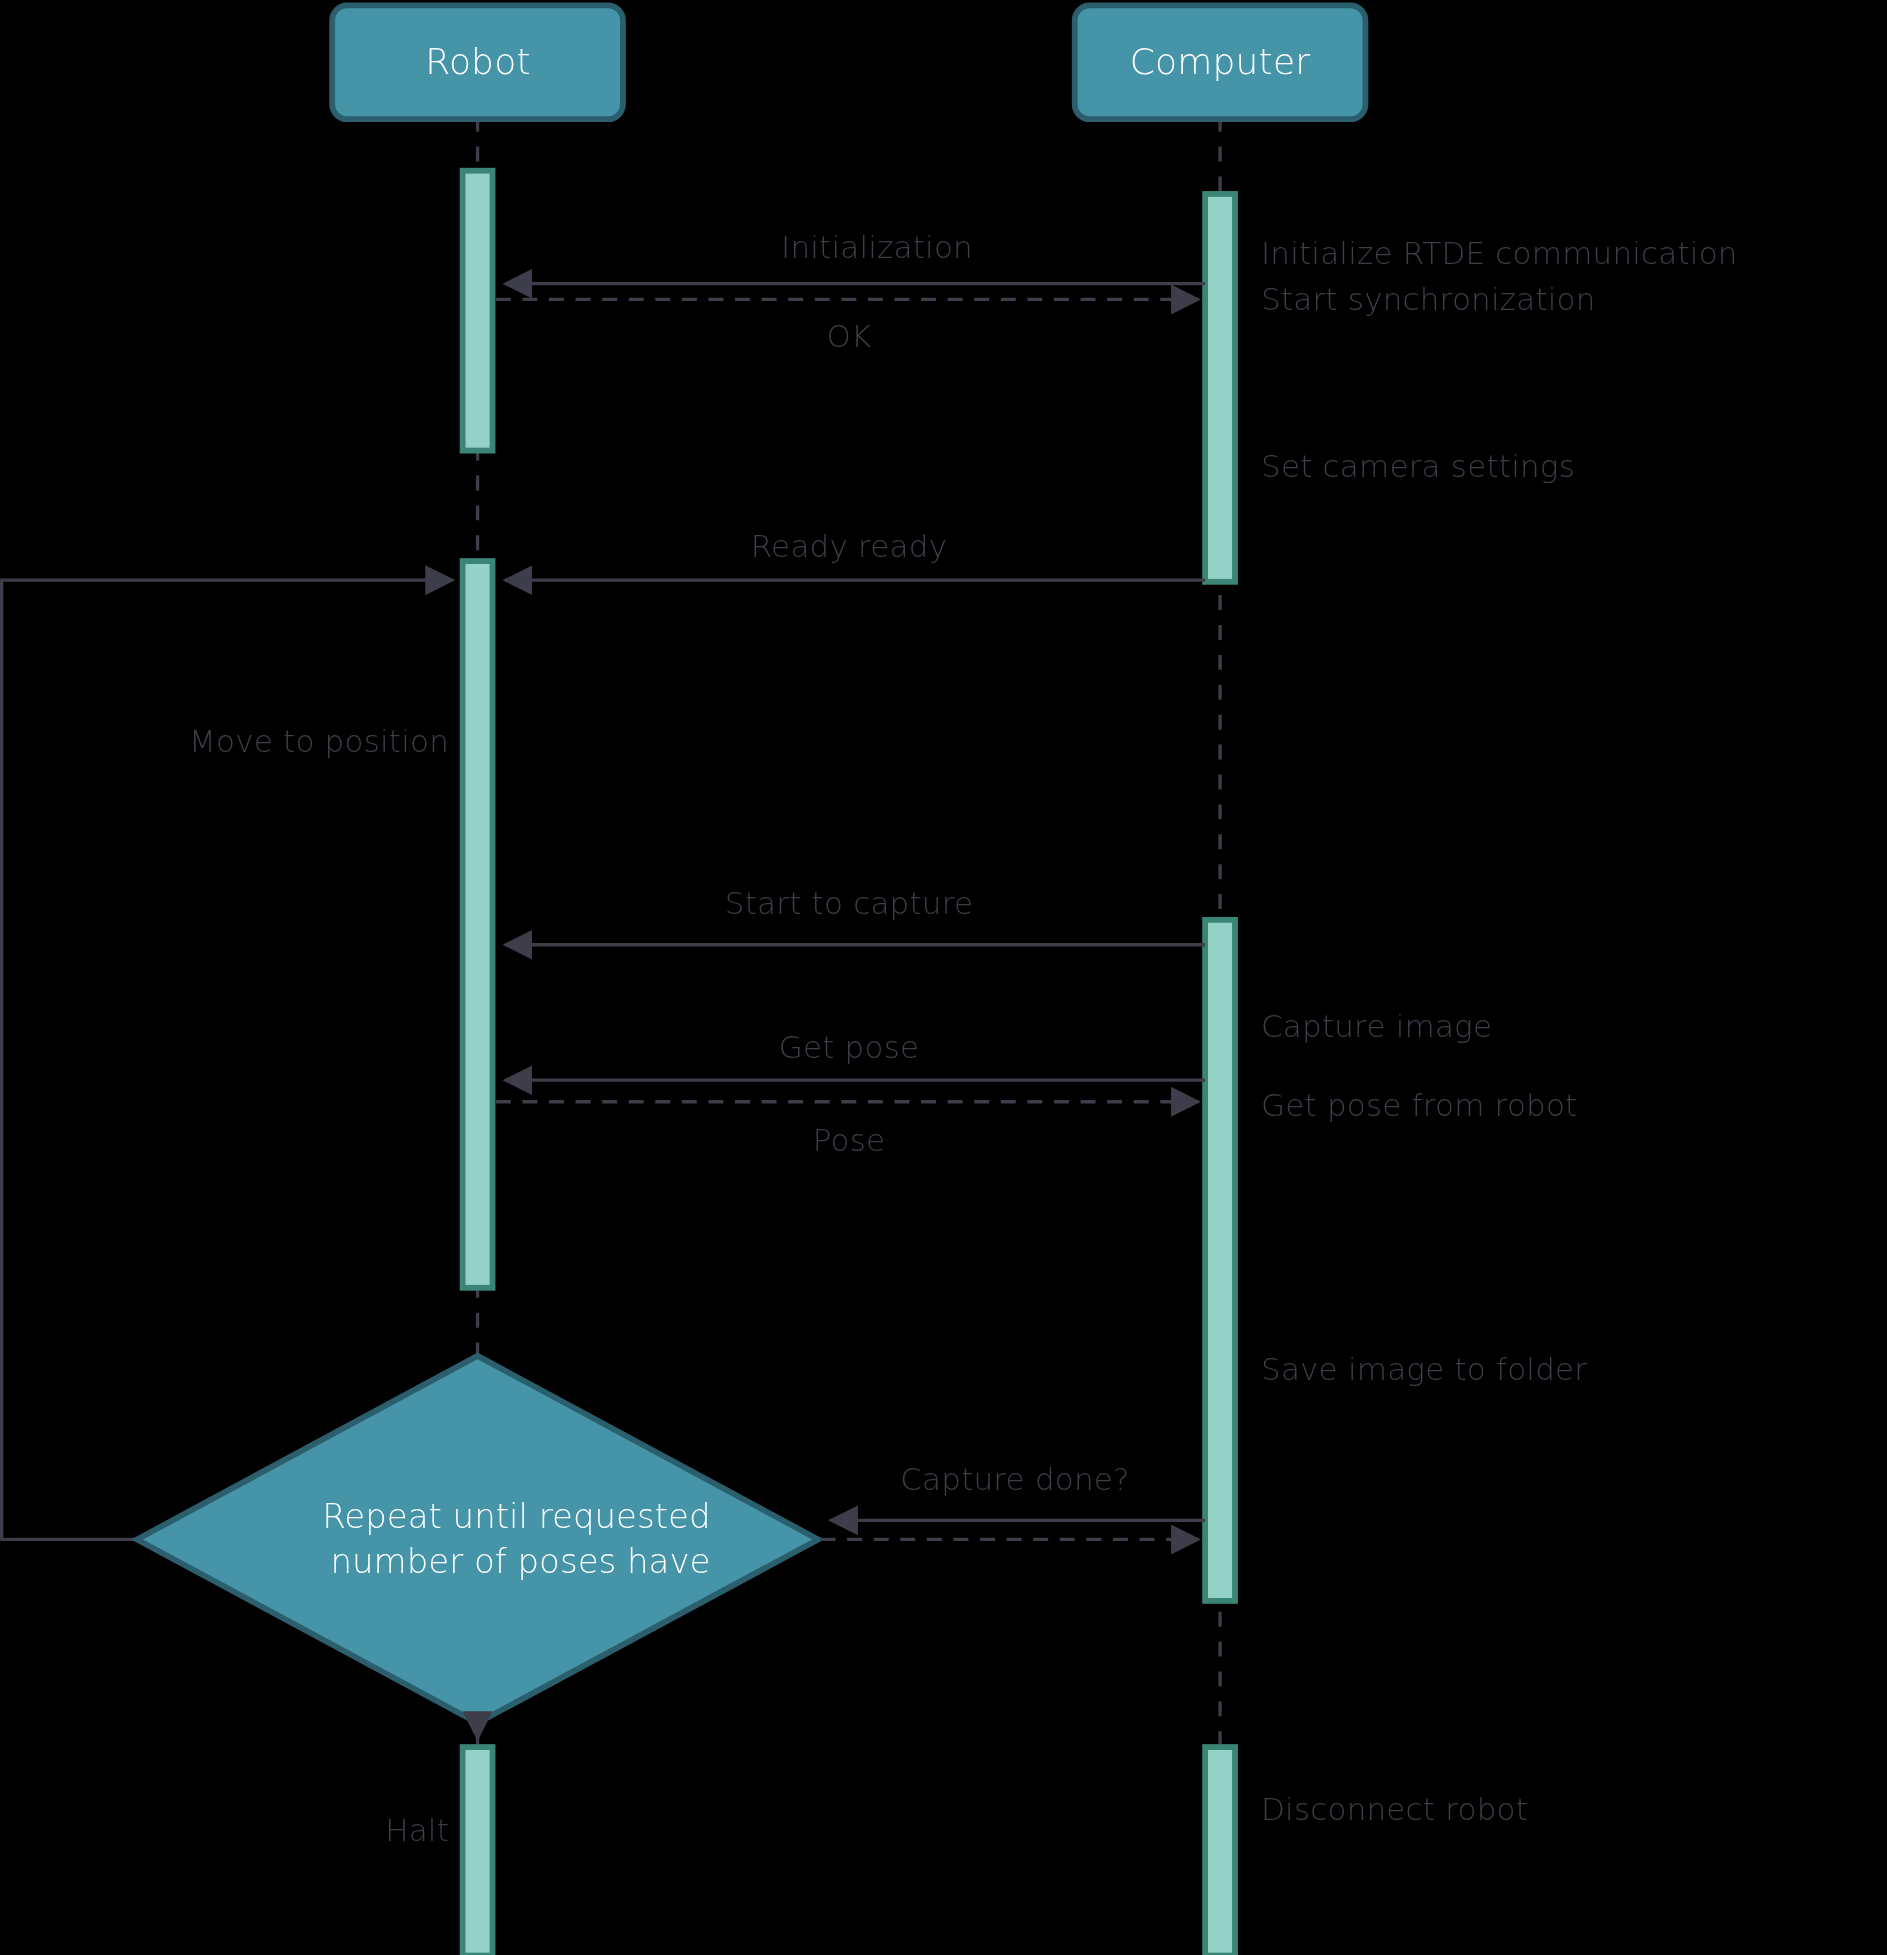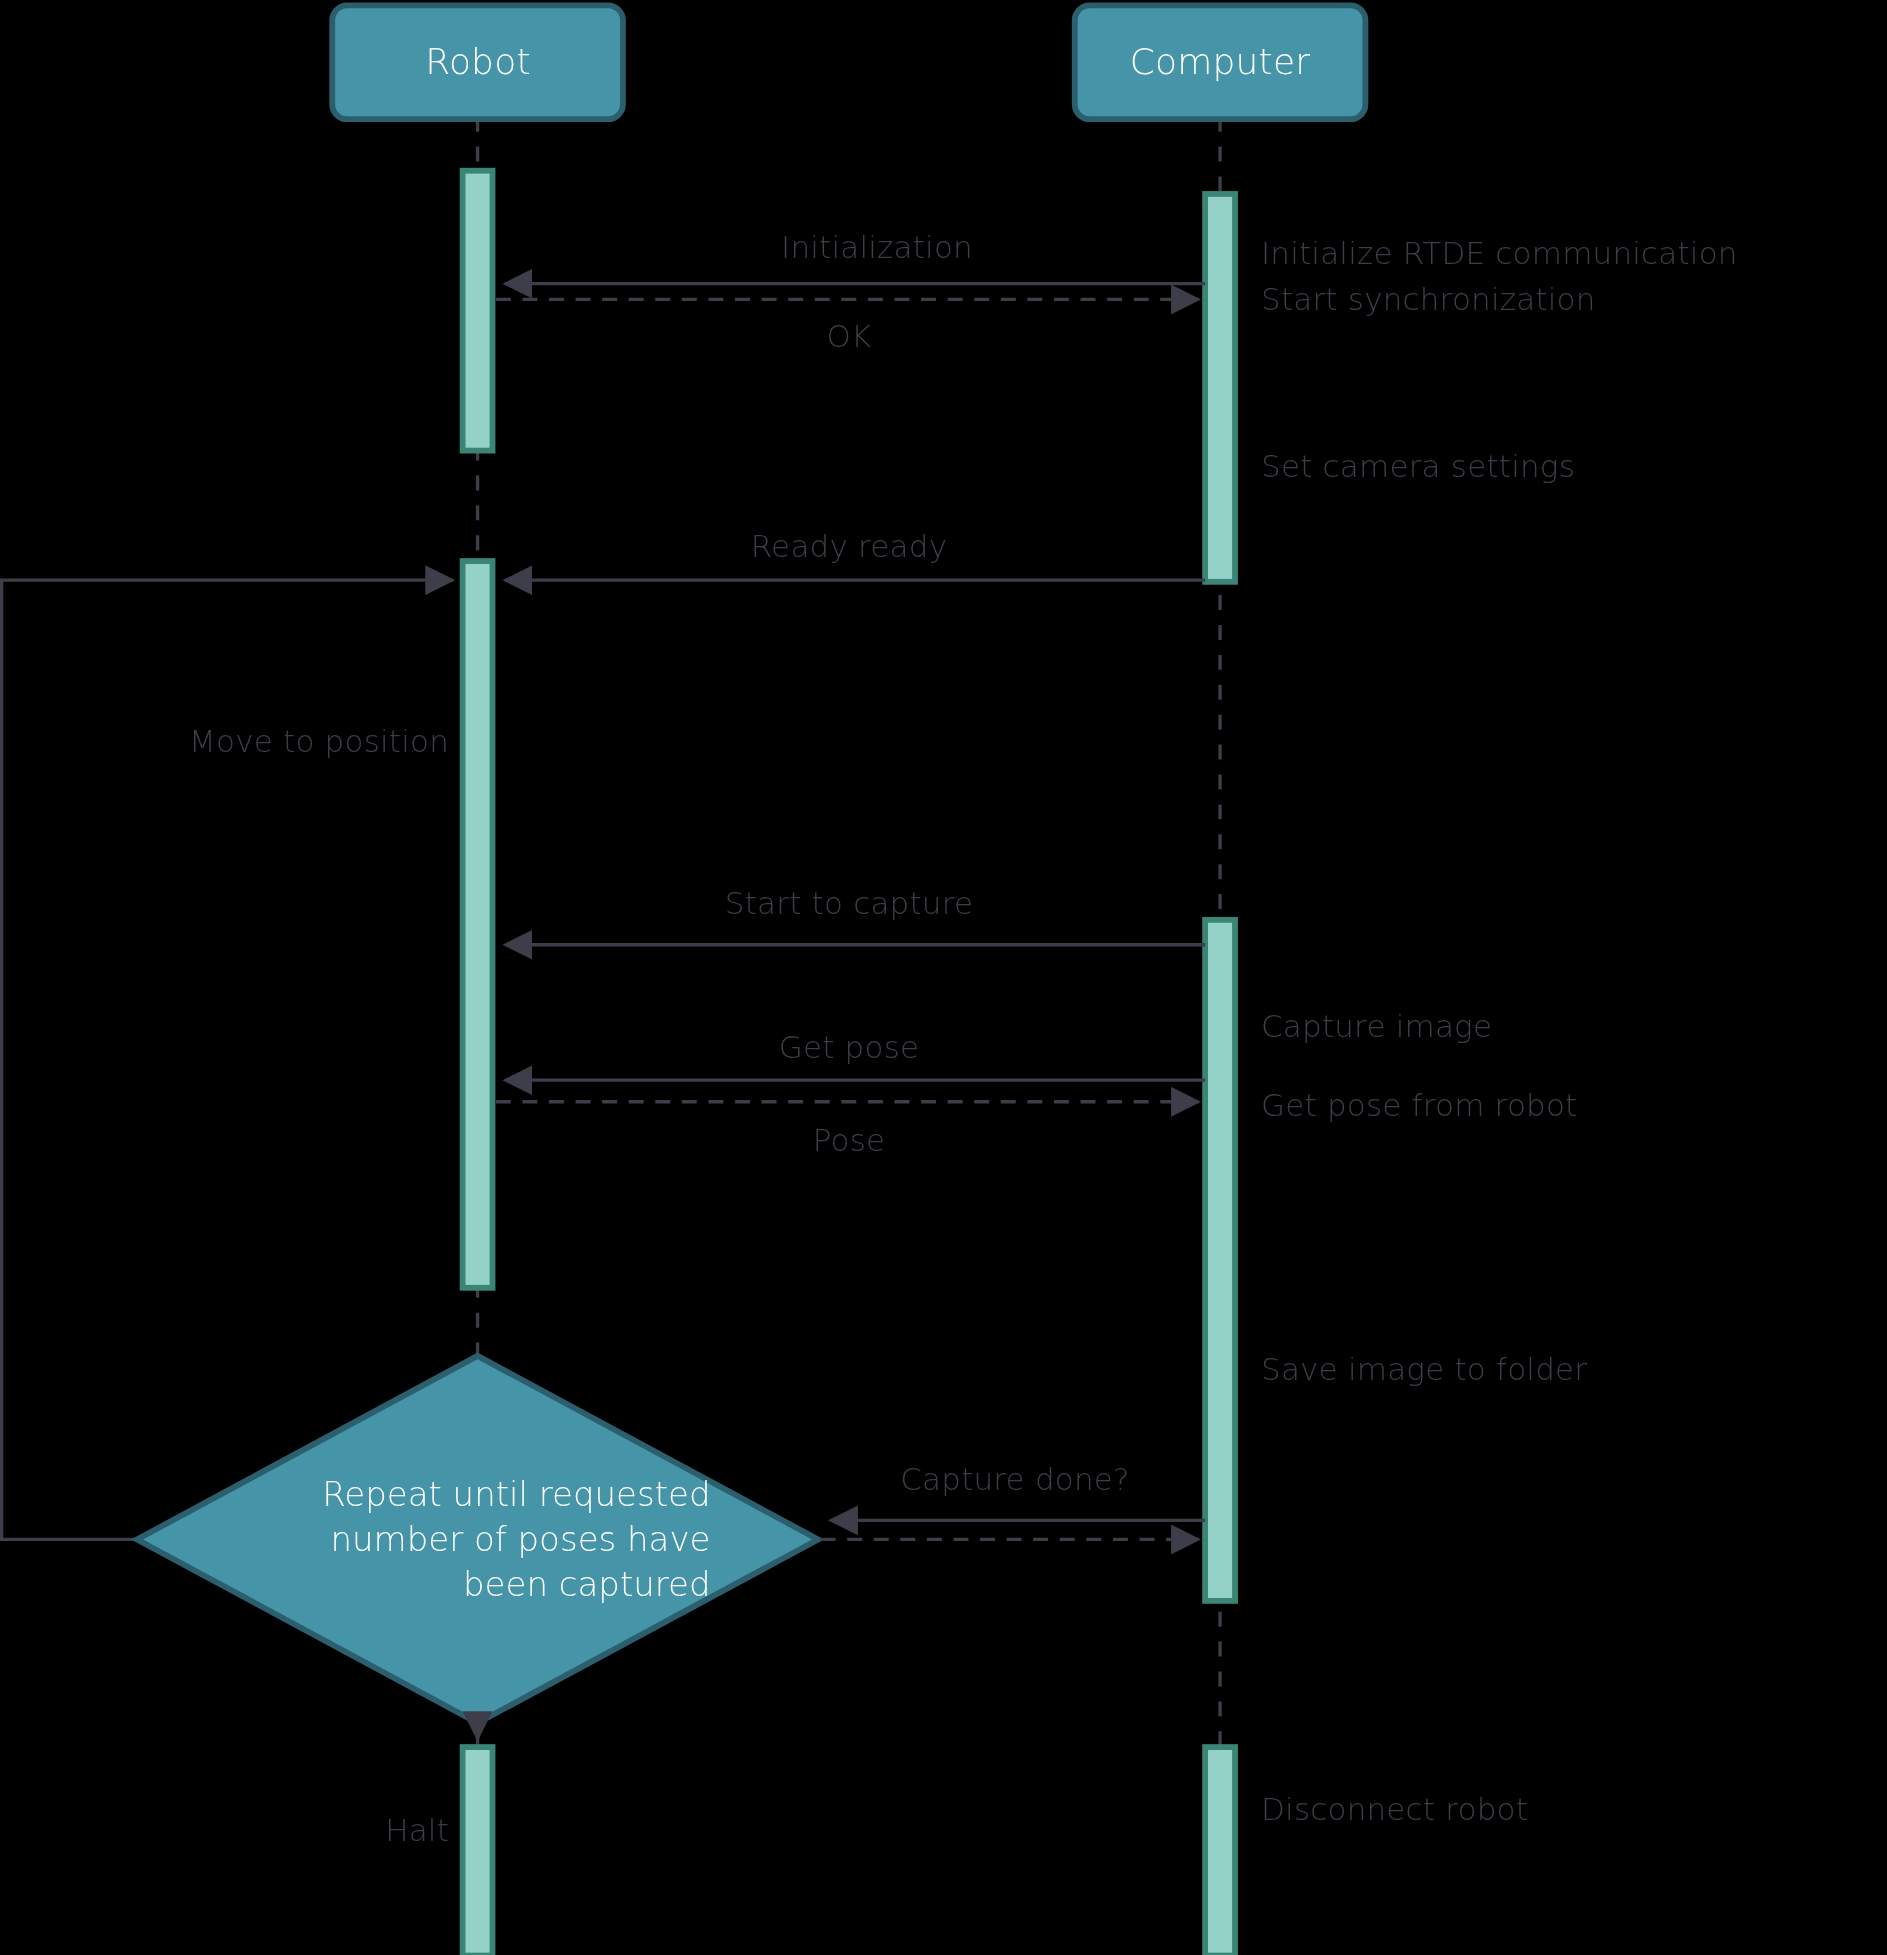--- a/index.html
+++ b/index.html
@@ -185,17 +185,16 @@
   <div class="txt note" style="left:1261px; top:280px;">Start synchronization</div>
   <div class="txt note" style="left:1261px; top:447px;">Set camera settings</div>
   <div class="txt note" style="left:1261px; top:1007px;">Capture image</div>
   <div class="txt note" style="left:1261px; top:1086px;">Get pose from robot</div>
   <div class="txt note" style="left:1261px; top:1350px;">Save image to folder</div>
   <div class="txt note" style="left:1261px; top:1790px;">Disconnect robot</div>
 
   <div class="diamond-label" style="left:478px; top:1539px;">
     <div>Repeat until requested</div>
     <div>number of poses have</div>
-    <div>been captured</div>
   </div>
 
 </div>
 
 
 </body></html>

